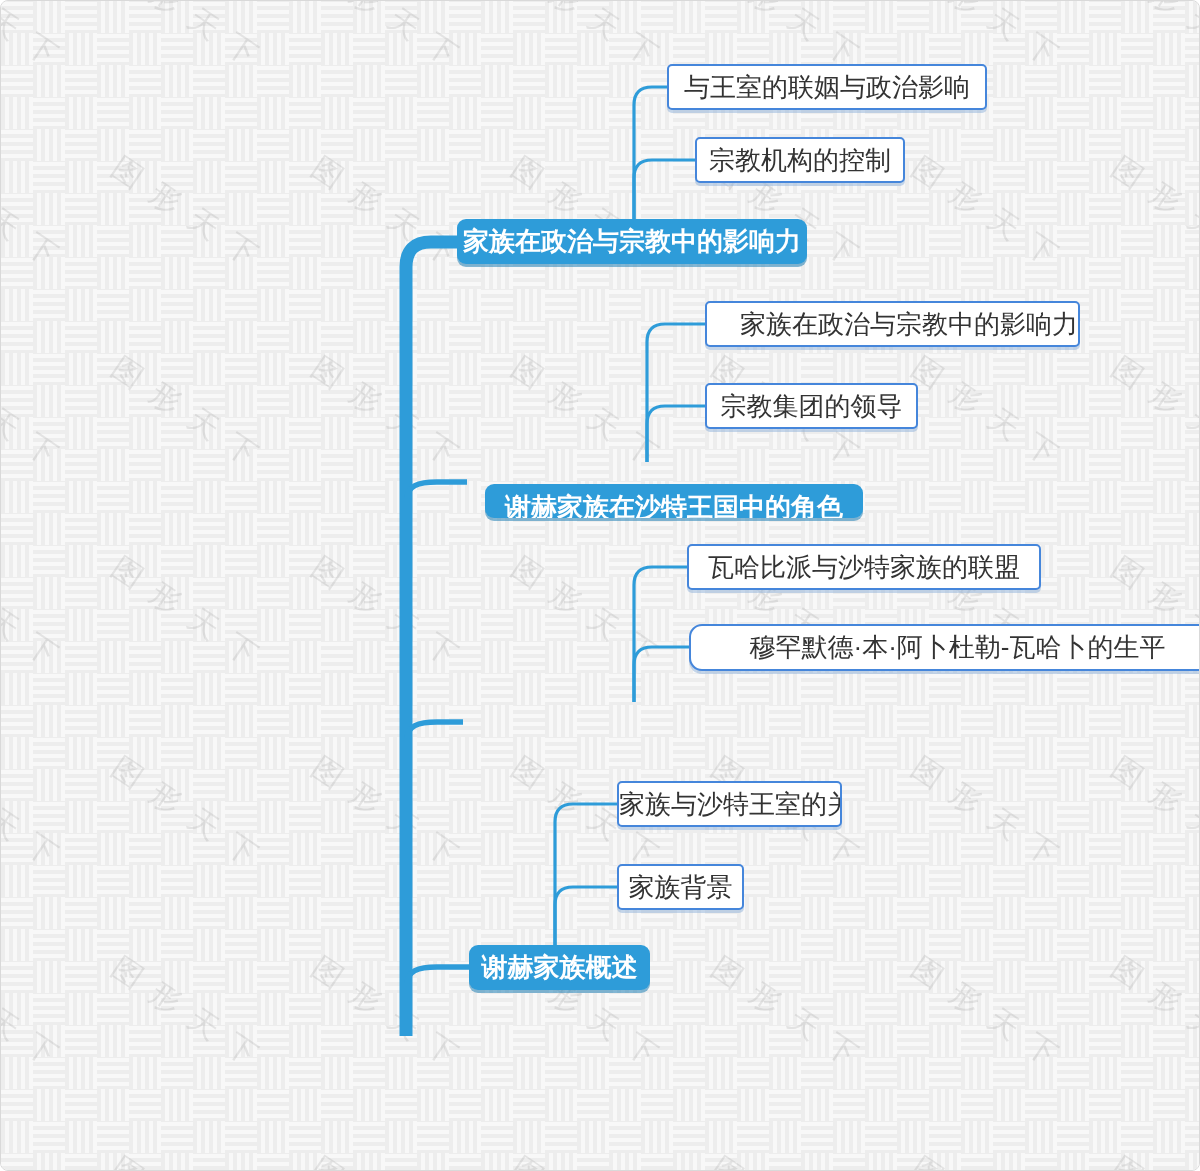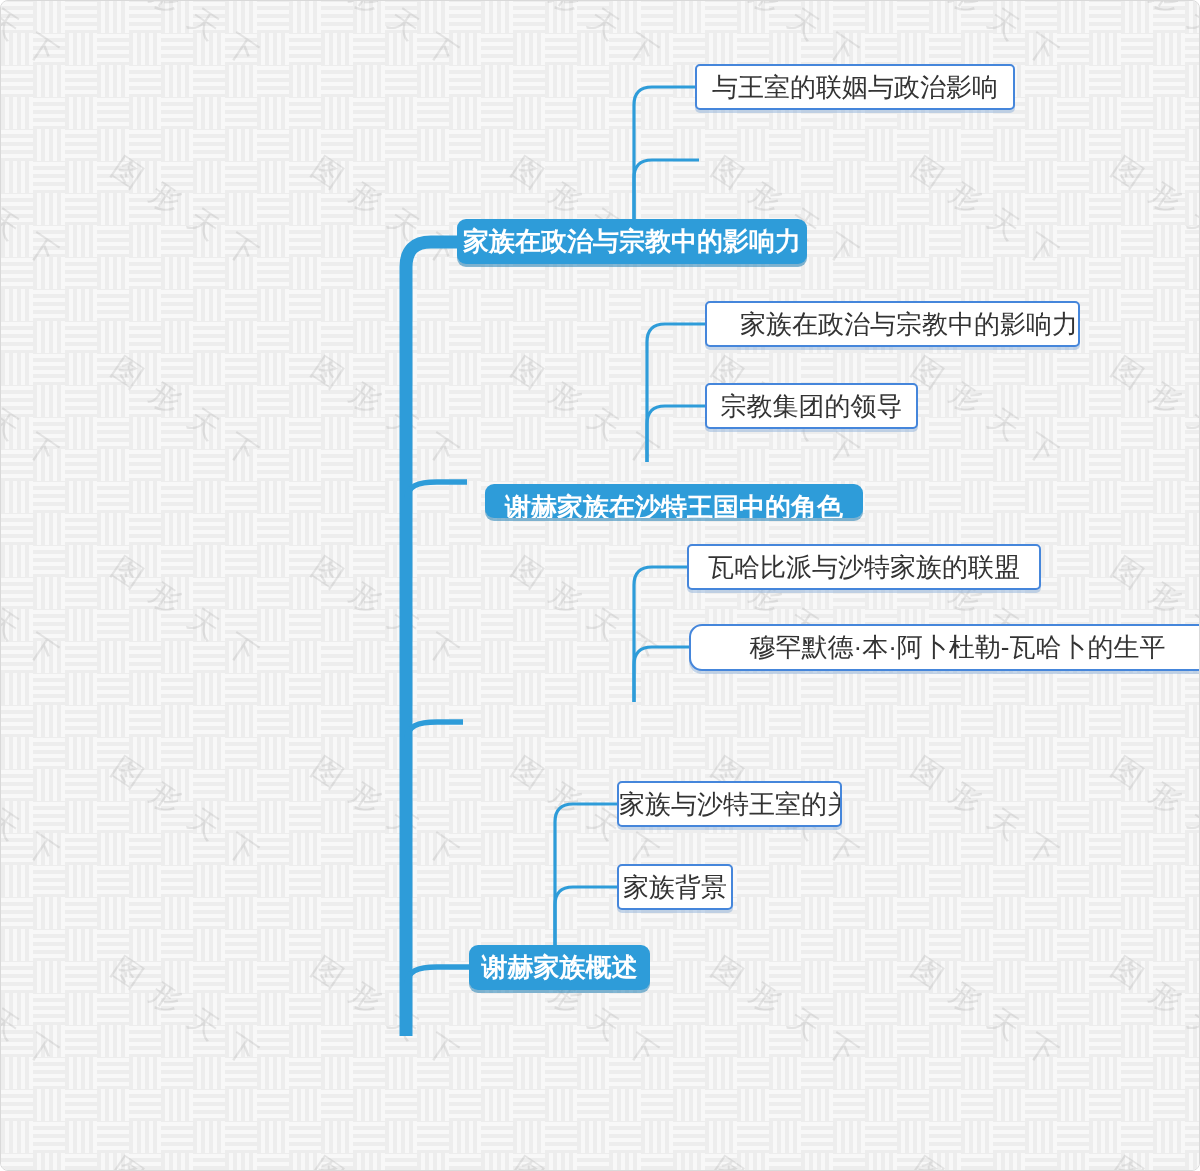--- a/index.html
+++ b/index.html
@@ -153,28 +153,29 @@
     <path stroke-width="3.2" d="M 633 222 L 633 104 Q 633 86 651 86 L 698 86"></path>
     <path stroke-width="3.2" d="M 633 222 L 633 177 Q 633 159 651 159 L 698 159"></path>
     <path stroke-width="3.2" d="M 646 461 L 646 341 Q 646 323 664 323 L 708 323"></path>
     <path stroke-width="3.2" d="M 646 461 L 646 423 Q 646 405 664 405 L 708 405"></path>
     <path stroke-width="3.2" d="M 633 701 L 633 584 Q 633 566 651 566 L 690 566"></path>
     <path stroke-width="3.2" d="M 633 701 L 633 664 Q 633 646 651 646 L 690 646"></path>
     <path stroke-width="3.2" d="M 554 946 L 554 821 Q 554 803 572 803 L 620 803"></path>
     <path stroke-width="3.2" d="M 554 946 L 554 904 Q 554 886 572 886 L 620 886"></path>
   </svg>
 
-  <div class="node leaf-node" style="left:694px; top:63px; width:320px; height:46px; line-height:42px;">与王室的联姻与政治影响</div>
+  <div class="node leaf-node" style="left:666px; top:63px; width:320px; height:46px; line-height:42px;">与王室的联姻与政治影响</div>
+  <div class="node leaf-node" style="left:694px; top:136px; width:210px; height:46px; line-height:42px;">宗教机构的控制</div>
   <div class="node branch-node" style="left:456px; top:218px; width:350px; height:45px; line-height:45px;">家族在政治与宗教中的影响力</div>
 
   <div class="node leaf-node" style="left:704px; top:300px; width:375px; height:46px; line-height:42px;text-align:right;">家族在政治与宗教中的影响力</div>
   <div class="node leaf-node" style="left:704px; top:382px; width:213px; height:46px; line-height:42px;">宗教集团的领导</div>
   <div class="node branch-node" style="left:484px; top:459px; width:378px; height:34px; line-height:46px;margin-top:24px;">谢赫家族在沙特王国中的角色</div>
 
   <div class="node leaf-node" style="left:686px; top:543px; width:354px; height:46px; line-height:42px;">瓦哈比派与沙特家族的联盟</div>
   <div class="node leaf-node" style="left:688px; top:623px; width:537px; height:47px; line-height:43px;border-radius:13px;">穆罕默德·本·阿卜杜勒-瓦哈卜的生平</div>
 
   <div class="node leaf-node" style="left:616px; top:780px; width:225px; height:46px; line-height:42px;">家族与沙特王室的关系</div>
-  <div class="node leaf-node" style="left:616px; top:863px; width:116px; height:46px; line-height:42px;">家族背景</div>
+  <div class="node leaf-node" style="left:616px; top:863px; width:127px; height:46px; line-height:42px;">家族背景</div>
   <div class="node branch-node" style="left:468px; top:944px; width:181px; height:45px; line-height:45px;">谢赫家族概述</div>
 
 
 </div>
 
 </body></html>

